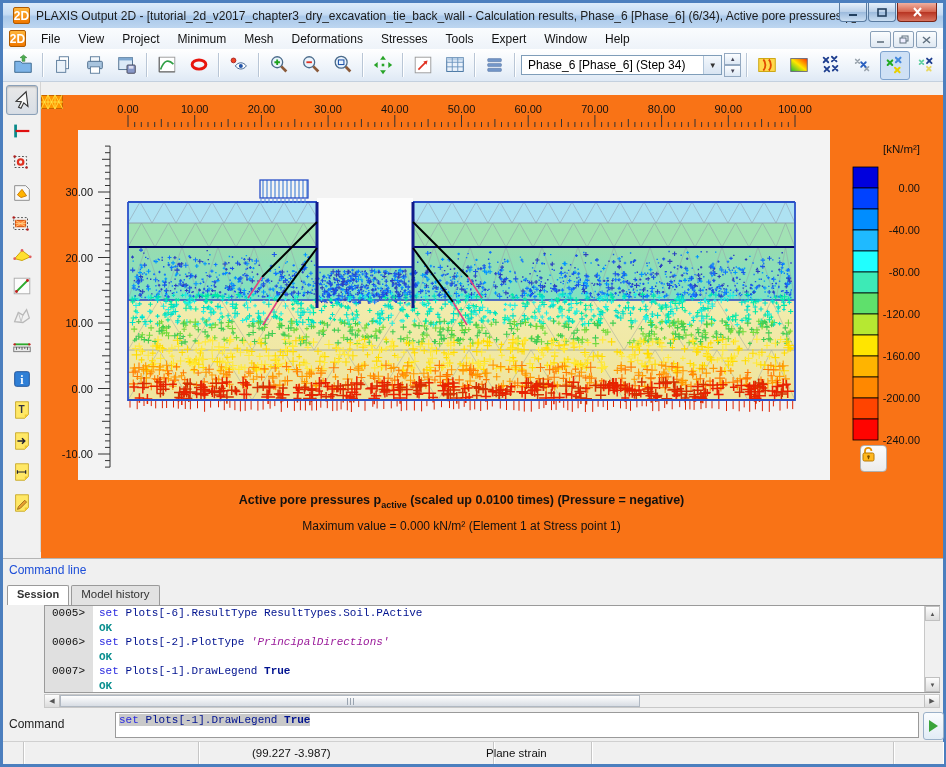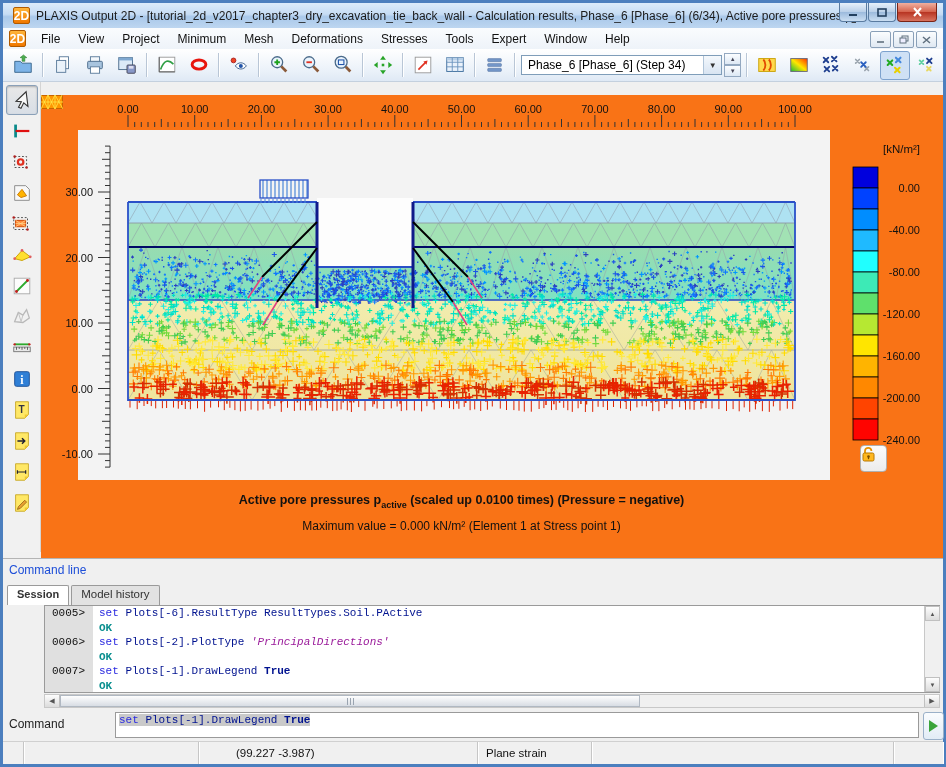--- a/index.html
+++ b/index.html
@@ -626,18 +626,18 @@
         <span class="sel"><span class="tok-kw">set</span><span class="tok-id"> Plots[-1].DrawLegend </span><span class="tok-bool">True</span></span>
       </div>
     <div class="run-btn">
         <span class="play-tri"></span>
       </div>
   </div>
 
   <div class="statusbar">
     <div class="sb-cell" style="left:0;width:20px"></div>
     <div class="sb-cell" style="left:21px;width:174px"></div>
-    <div class="sb-cell" style="left:188px;width:241px;padding-left:45px">(99.227 -3.987)</div>
+    <div class="sb-cell" style="left:204px;width:241px;padding-left:45px">(99.227 -3.987)</div>
     <div class="sb-cell" style="left:483px;width:105px;">Plane strain</div>
     <div class="sb-cell" style="left:589px;width:301px"></div>
     <div class="sb-cell" style="left:891px;right:0;border-right:none"></div>
   </div>
 </div>
 
 </body></html>

